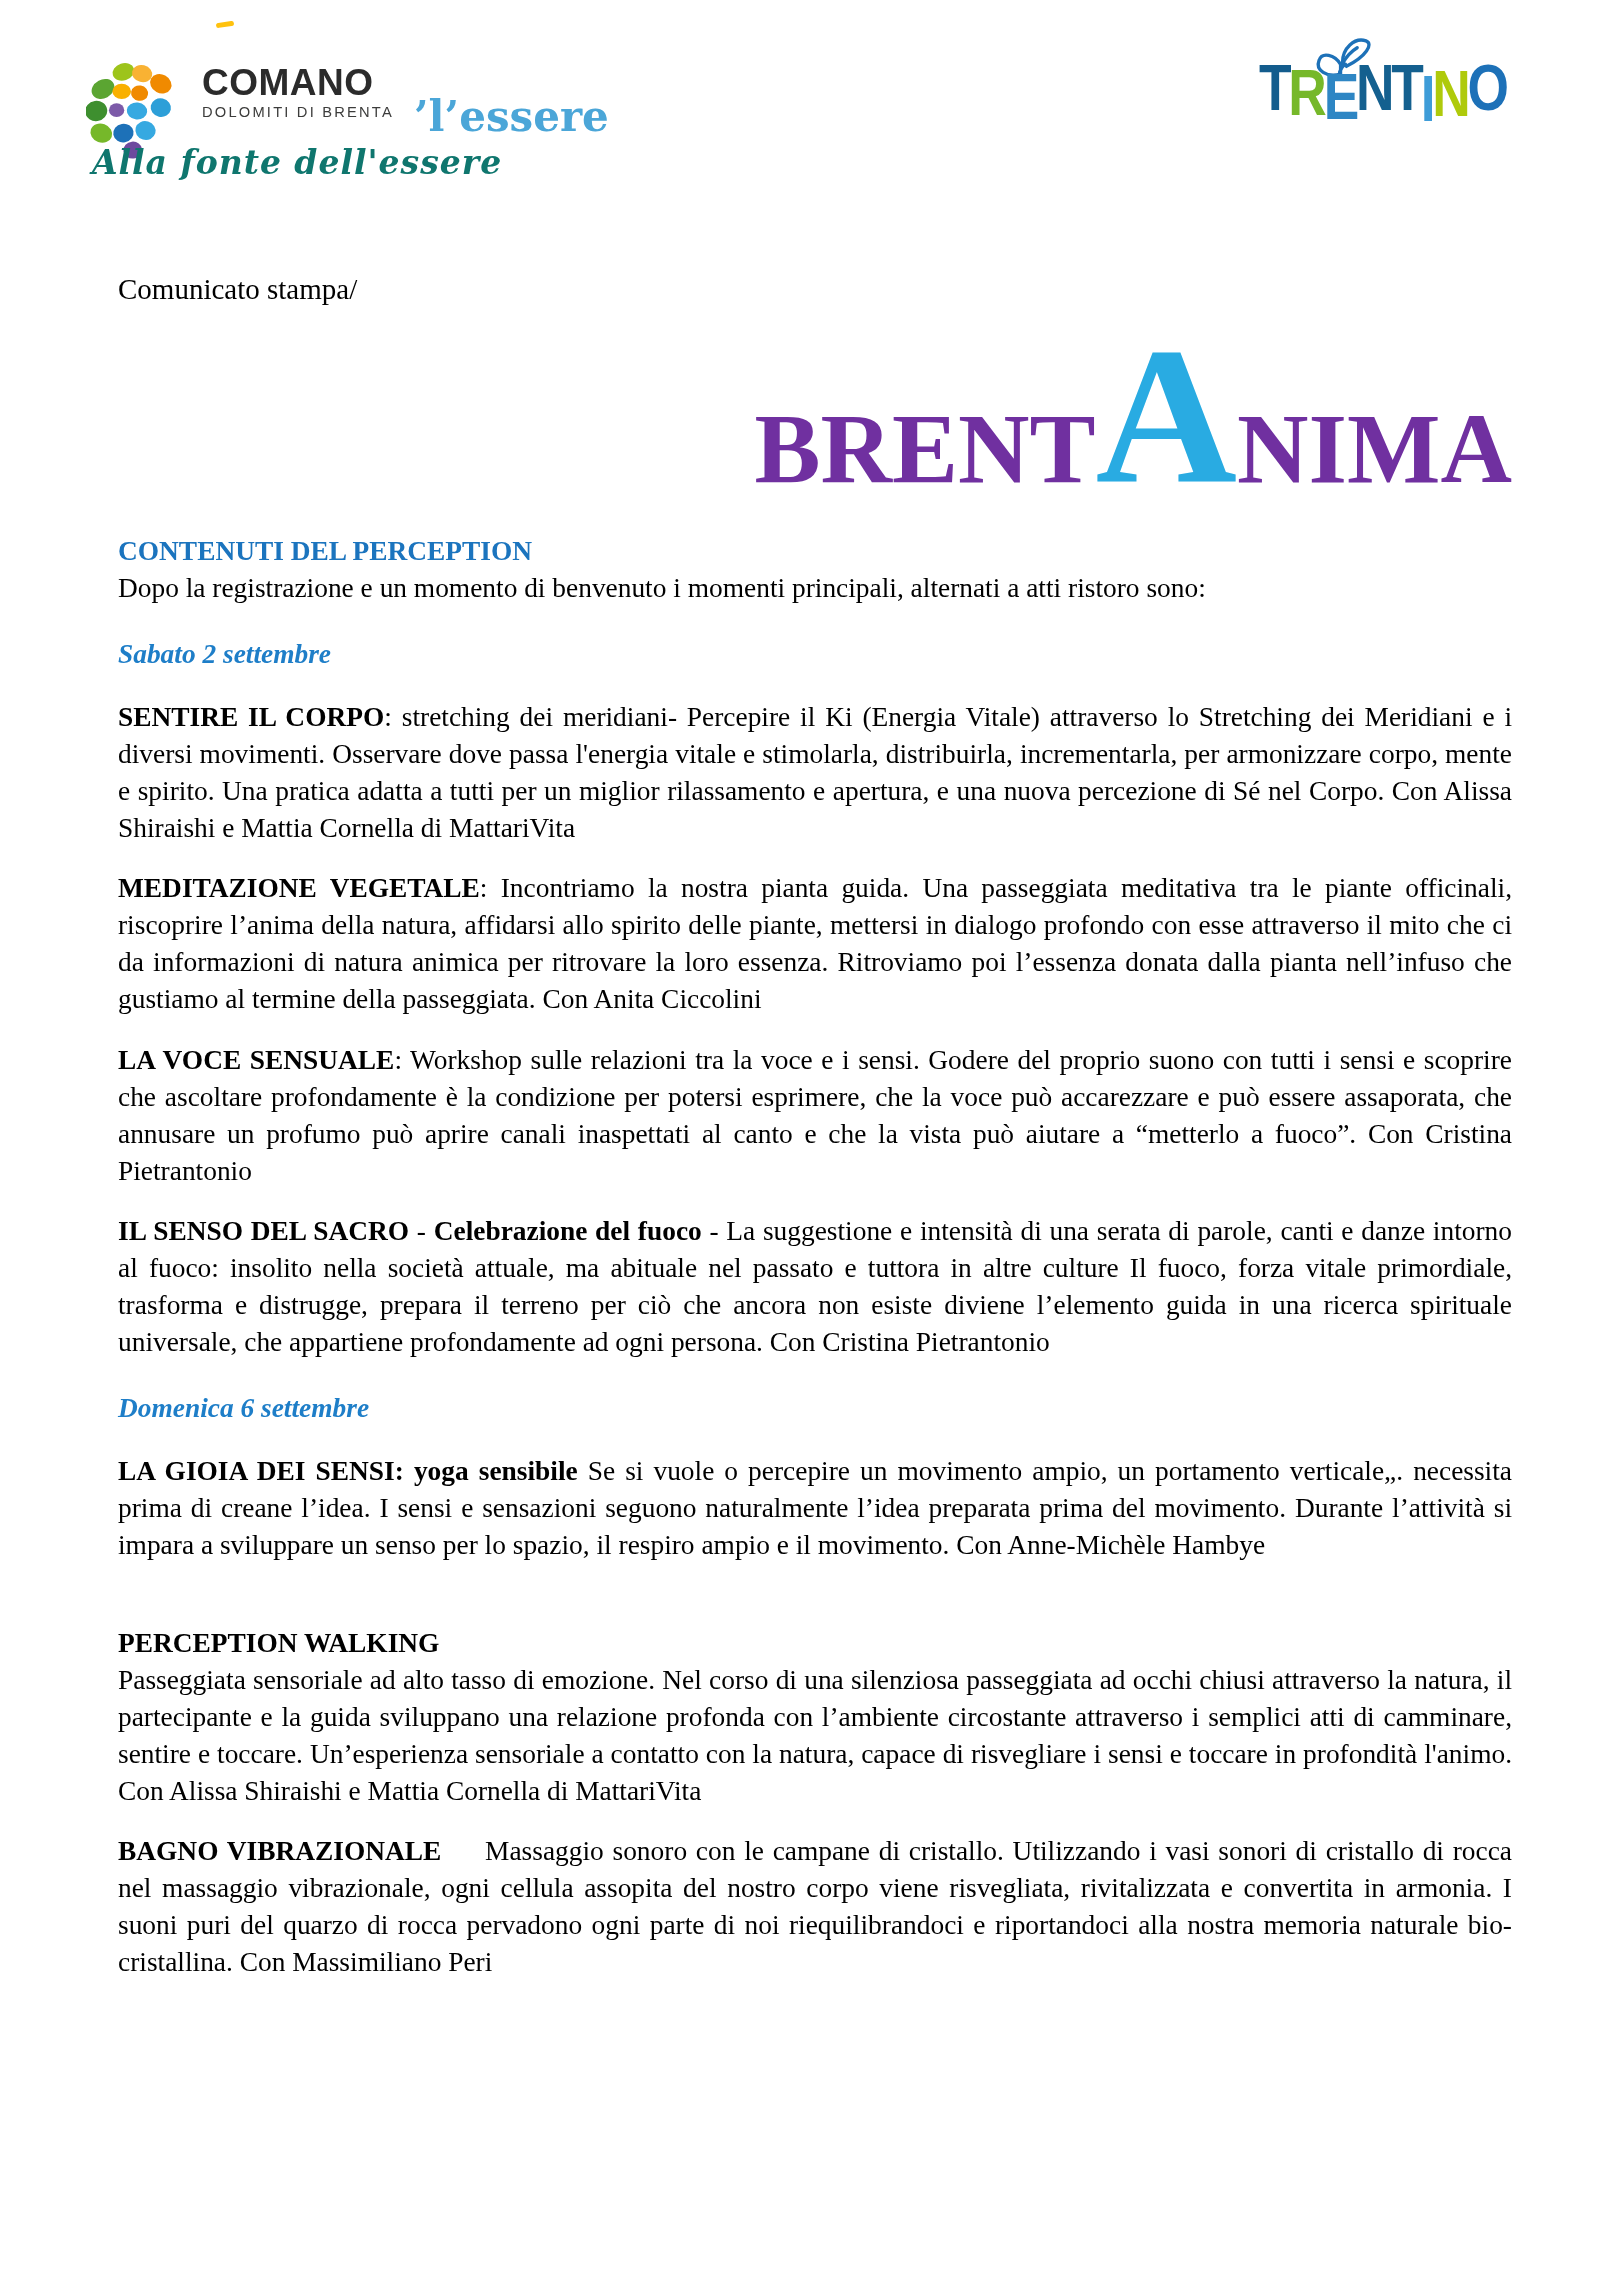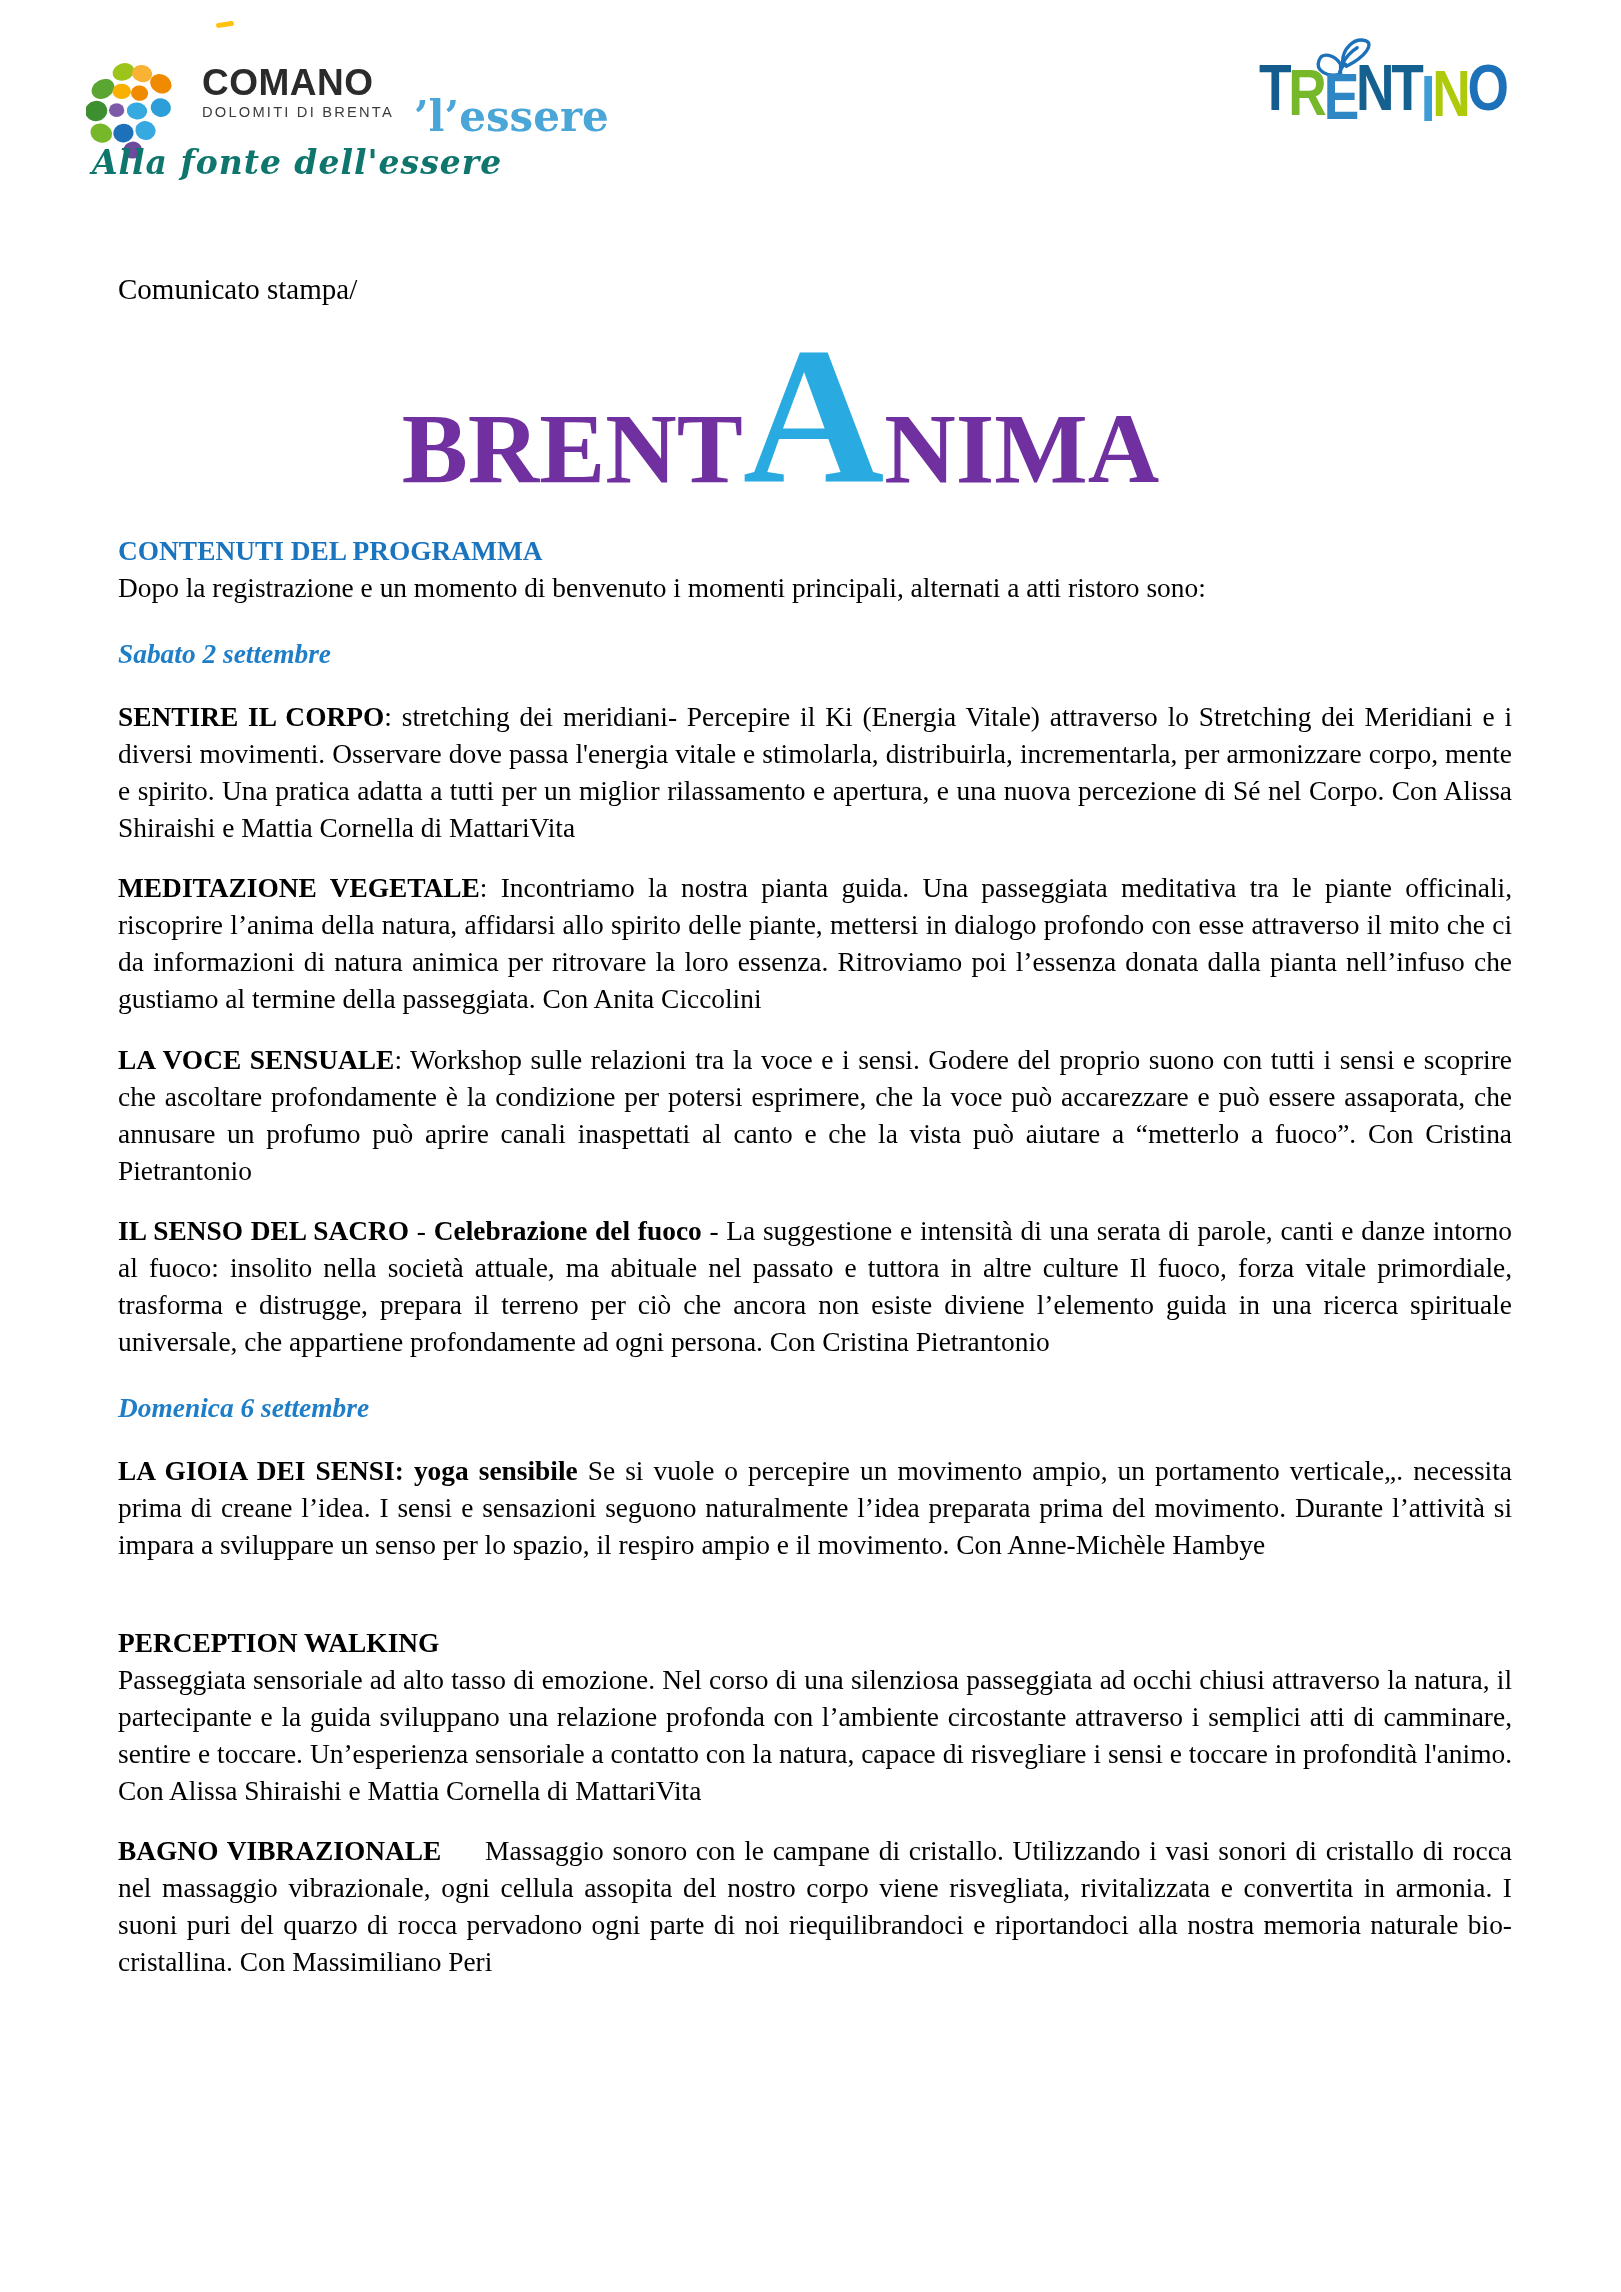--- a/index.html
+++ b/index.html
@@ -29,21 +29,21 @@
                  transform:scaleX(.82);transform-origin:left top;white-space:nowrap;}
   .trentino-word .lt{display:inline-block;}
   .lt1{transform:translateY(4.9px);}   
   .lt2{transform:translateY(8.8px);}   
   .lt5{transform:translateY(10.8px);}  
   .lt6{transform:translateY(5.9px);}   
 
   
   .doc{position:absolute;left:118px;top:0;width:1394px;}
   .press-label{margin:0;padding-top:271px;font-size:29px;font-weight:400;line-height:37px;}
-  .title-line{height:196px;line-height:196px;text-align:center;margin:9.8px 0 0 -69px;
+  .title-line{height:196px;line-height:196px;text-align:right;margin:9.8px 0 0 -69px;
               font-weight:700;white-space:nowrap;}
   .title-prefix,.title-suffix{font-size:99px;}
   .title-accent{font-size:196px;}
   .program-heading{margin:19.6px 0 0;font-size:27.4px;font-weight:700;line-height:37px;}
   .intro{margin:0;font-size:27.4px;line-height:37px;}
   .date{margin:29px 0 25.5px;font-size:27.4px;line-height:37px;font-weight:700;font-style:italic;}
   .event{margin:0 0 23.5px;font-size:27.4px;line-height:37px;text-align:justify;}
   .event .pre{white-space:pre;}
   .event b.block{display:block;text-align:left;}
   .mt-lg{margin-top:61px;}
@@ -99,21 +99,21 @@
   </div>
 
   <div class="doc">
 
     <p class="press-label">Comunicato stampa/</p>
 
     <div class="title-line">
       <span class="title-prefix" style="color: rgb(112, 48, 160);">BRENT</span><span class="title-accent" style="color: rgb(41, 171, 226);">A</span><span class="title-suffix" style="color: rgb(112, 48, 160);">NIMA</span>
     </div>
 
-    <p class="program-heading" style="color: rgb(27, 116, 190);">CONTENUTI DEL PROGRAMMA</p>
+    <p class="program-heading" style="color: rgb(27, 116, 190);">CONTENUTI DEL PERCEPTION</p>
     <p class="intro">Dopo la registrazione e un momento di benvenuto i momenti principali, alternati a atti ristoro sono:</p>
 
     <p class="date" style="color: rgb(30, 126, 200);">Sabato 2 settembre</p>
 
     <p class="event"><b>SENTIRE IL CORPO</b><span>: </span><span>stretching dei meridiani- Percepire il Ki (Energia Vitale) attraverso lo Stretching dei Meridiani e i diversi movimenti. Osservare dove passa l'energia vitale e stimolarla, distribuirla, incrementarla, per armonizzare corpo, mente e spirito. Una pratica adatta a tutti per un miglior rilassamento e apertura, e una nuova percezione di Sé nel Corpo.  Con Alissa Shiraishi e Mattia Cornella di MattariVita</span></p>
 
     <p class="event"><b>MEDITAZIONE VEGETALE</b><span>: </span><span>Incontriamo la nostra pianta guida. Una passeggiata meditativa tra le piante officinali, riscoprire l’anima della natura, affidarsi allo spirito delle piante, mettersi in dialogo profondo con esse attraverso il mito che ci da informazioni di natura animica per ritrovare la loro essenza.  Ritroviamo poi l’essenza donata dalla pianta nell’infuso che gustiamo al termine della passeggiata. Con Anita Ciccolini</span></p>
 
     <p class="event"><b>LA VOCE SENSUALE</b><span>: </span><span>Workshop sulle relazioni tra la voce e i sensi.  Godere del proprio suono con tutti i sensi e scoprire che ascoltare profondamente è la condizione per potersi esprimere, che la voce può accarezzare e può essere assaporata, che annusare un profumo può aprire canali inaspettati al canto e che la vista può aiutare a “metterlo a fuoco”. Con Cristina Pietrantonio</span></p>
 

